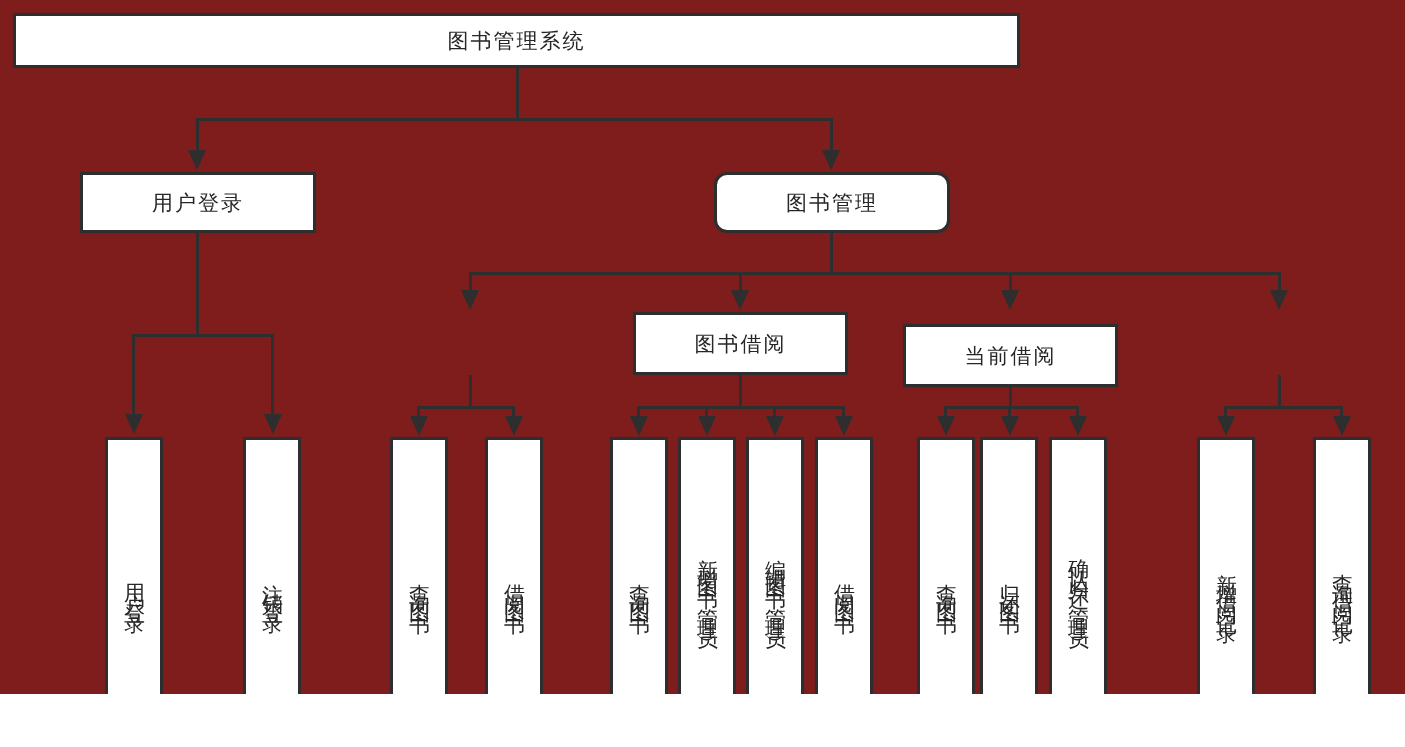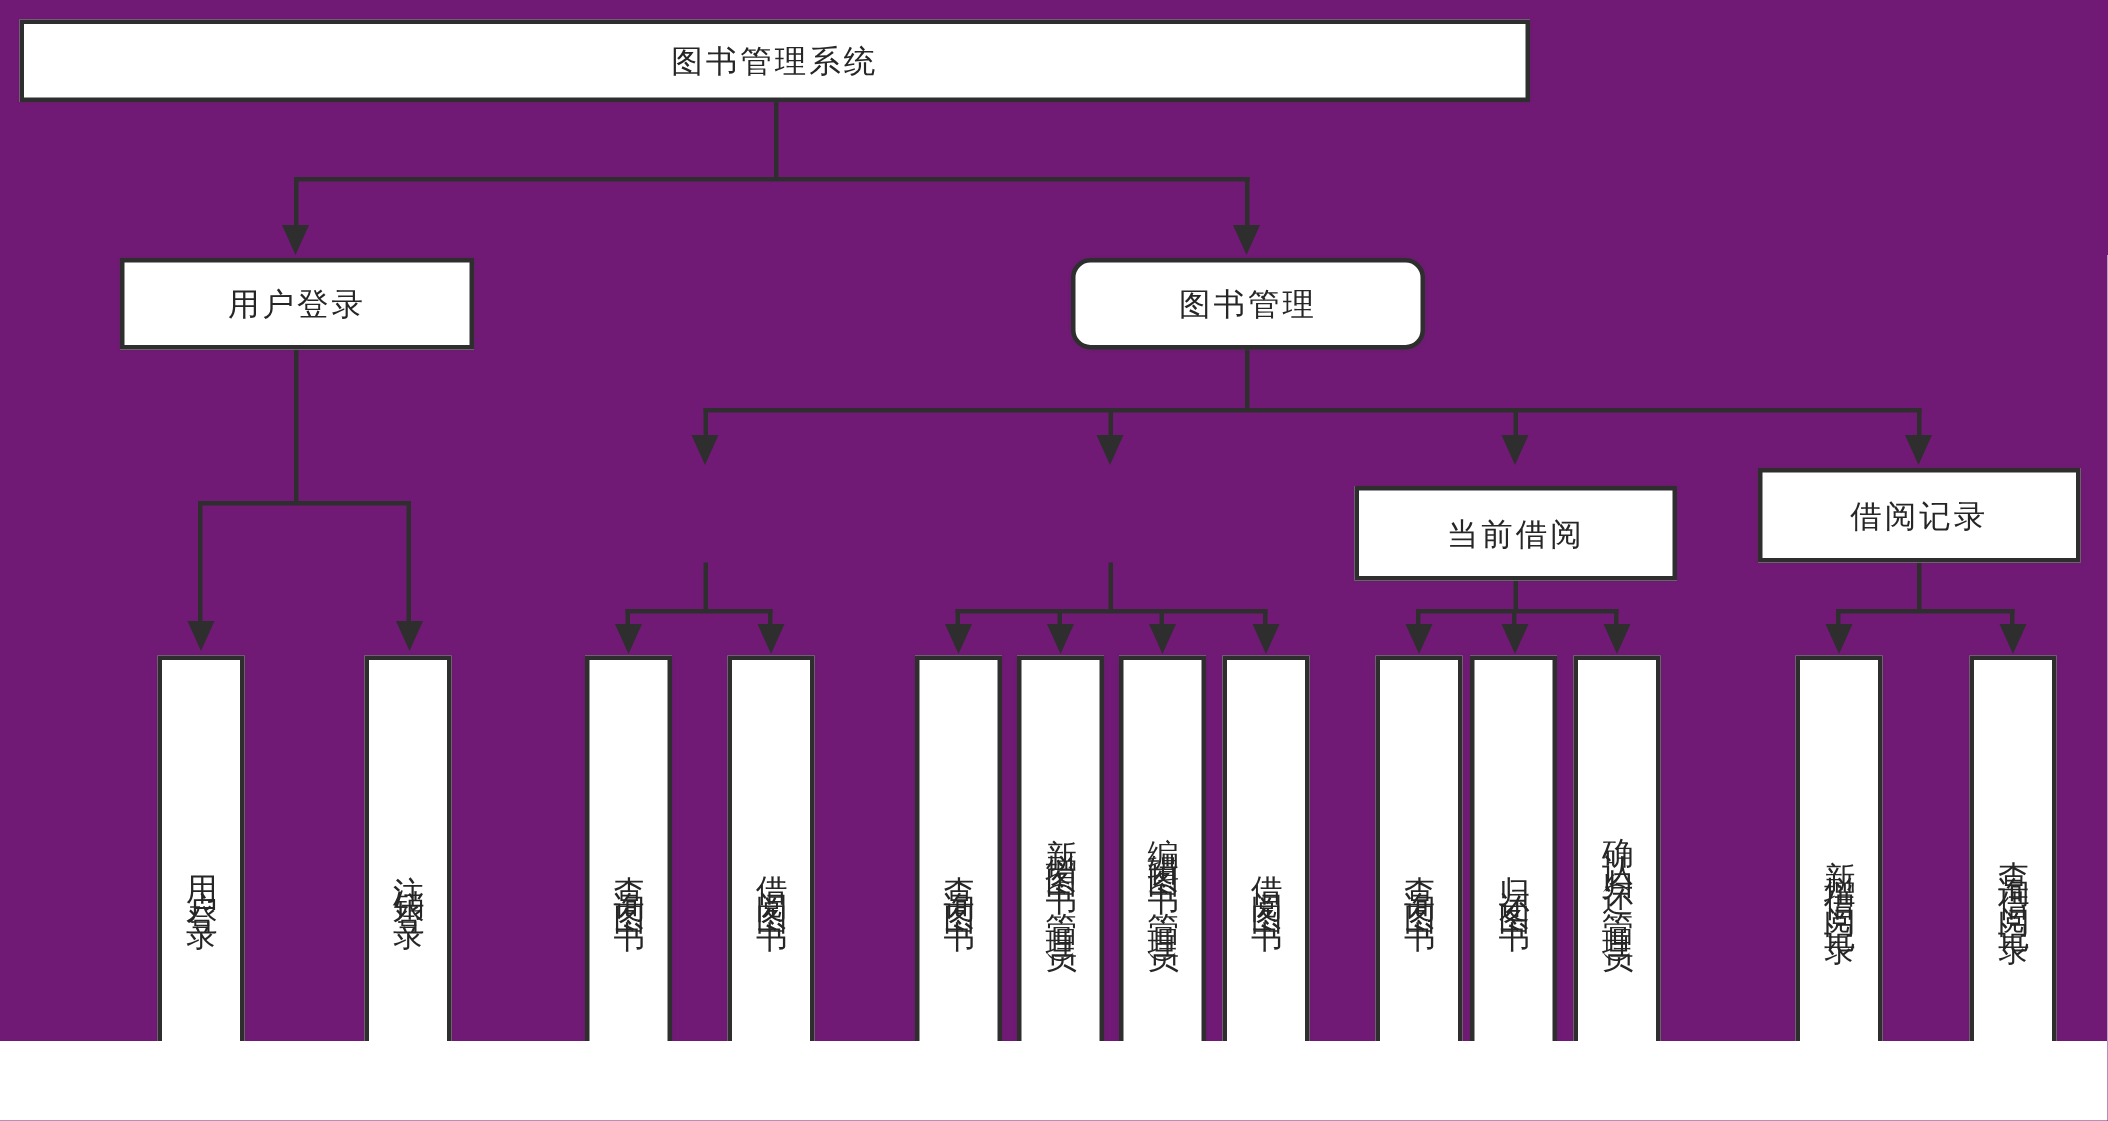--- a/index.html
+++ b/index.html
@@ -4,21 +4,21 @@
 <style>
   html, body {
     margin: 0;
     padding: 0;
     background: #ffffff;
   }
   #stage {
     position: relative;
     width: 1405px;
     height: 694px;
-    background: #701a75;
+    background: #7f1d1d;
     overflow: hidden;
     font-family: "DejaVu Sans", "Liberation Sans", sans-serif;
     color: #262626;
   }
   
   .box {
     position: absolute;
     box-sizing: border-box;
     border: 3px solid #2e2e2e;
     background: #ffffff;
@@ -104,25 +104,25 @@
   <div class="line-h" style="left:469px; top:272px; width:812px;"></div>
   <div class="line-v" style="left:469px;  top:272px; height:19px;"></div>
   <div class="tri" style="left:461px;  top:290px;"></div>
   <div class="line-v" style="left:739px;  top:272px; height:19px;"></div>
   <div class="tri" style="left:731px;  top:290px;"></div>
   <div class="line-v" style="left:1009px; top:272px; height:19px;"></div>
   <div class="tri" style="left:1001px; top:290px;"></div>
   <div class="line-v" style="left:1278px; top:272px; height:19px;"></div>
   <div class="tri" style="left:1270px; top:290px;"></div>
 
+  <div class="box" style="left:633px; top:312px; width:215px; height:63px;">
+    <span class="hlabel">图书借阅</span>
+  </div>
   <div class="box" style="left:903px; top:324px; width:215px; height:63px;">
     <span class="hlabel">当前借阅</span>
-  </div>
-  <div class="box" style="left:1172px; top:312px; width:215px; height:63px;">
-    <span class="hlabel">借阅记录</span>
   </div>
 
   <div class="line-v" style="left:469px; top:375px; height:33px;"></div>
   <div class="line-h" style="left:417px; top:406px; width:98px;"></div>
   <div class="line-v" style="left:417px; top:406px; height:12px;"></div>
   <div class="tri" style="left:410px; top:416px;"></div>
   <div class="line-v" style="left:512px; top:406px; height:12px;"></div>
   <div class="tri" style="left:505px; top:416px;"></div>
 
   <div class="line-v" style="left:739px; top:375px; height:33px;"></div>

